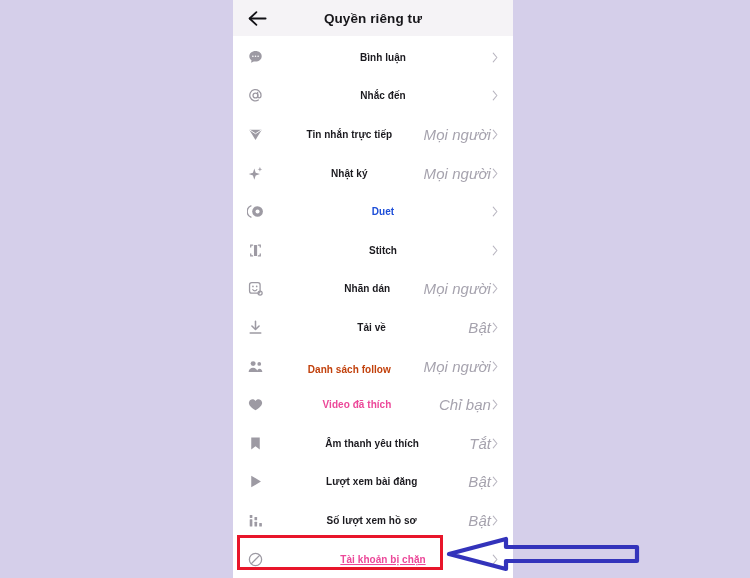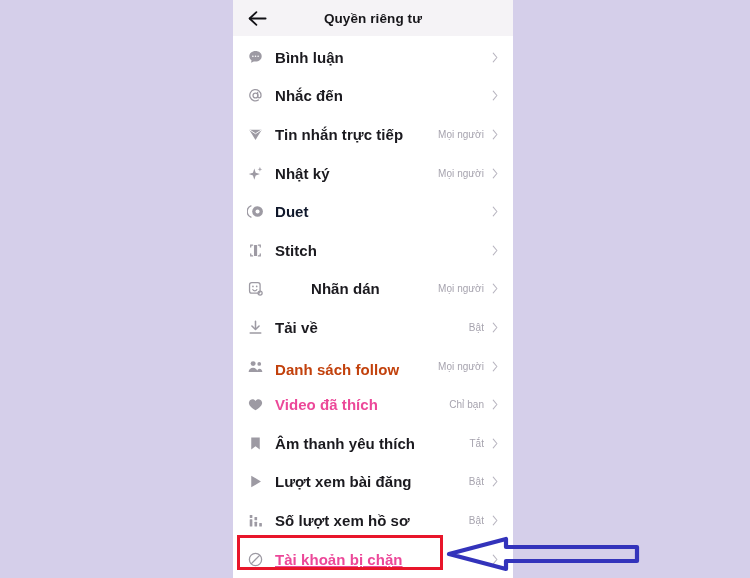--- a/index.html
+++ b/index.html
@@ -78,33 +78,34 @@
     height: 17px;
     flex: 0 0 17px;
     margin-right: 11px;
     display: flex;
     align-items: center;
     justify-content: center;
     color: #9d9aa3;
   }
   .item-icon svg { display: block; }
   .item-label {
-    font-size: 15px;
+    font-size: 10px;
     font-weight: bold;
     color: #1b1a1f;
     letter-spacing: 0.05px;
     white-space: nowrap;
     flex: 1 1 auto;
+    text-align: center;
   }
   .item-value {
-    font-size: 10px;
+    font-size: 15px;
     color: #a6a3ae;
     white-space: nowrap;
-    margin-right: 7px;
     letter-spacing: 0.05px;
+    font-style: italic;
   }
   .chevron {
     flex: 0 0 auto;
     width: 8px;
     height: 13px;
     display: flex;
     align-items: center;
     justify-content: center;
     color: #b9b6c1;
   }
@@ -205,21 +206,21 @@
             <use href="#ic-chevron-right-icon"></use>
           </svg>
         </span>
       </div>
       <div class="list-item">
         <span class="item-icon" style="color: rgb(157, 154, 163);">
           <svg width="17" height="17">
             <use href="#ic-duet-icon"></use>
           </svg>
         </span>
-        <span class="item-label" style="color: #0f172a;">Duet</span>
+        <span class="item-label" style="color: #1d4ed8;">Duet</span>
         <span class="item-value" style="color: rgb(166, 163, 174);"></span>
         <span class="chevron">
           <svg width="8" height="13" viewBox="0 0 10 16">
             <use href="#ic-chevron-right-icon"></use>
           </svg>
         </span>
       </div>
       <div class="list-item">
         <span class="item-icon" style="color: rgb(157, 154, 163);">
           <svg width="17" height="17">

